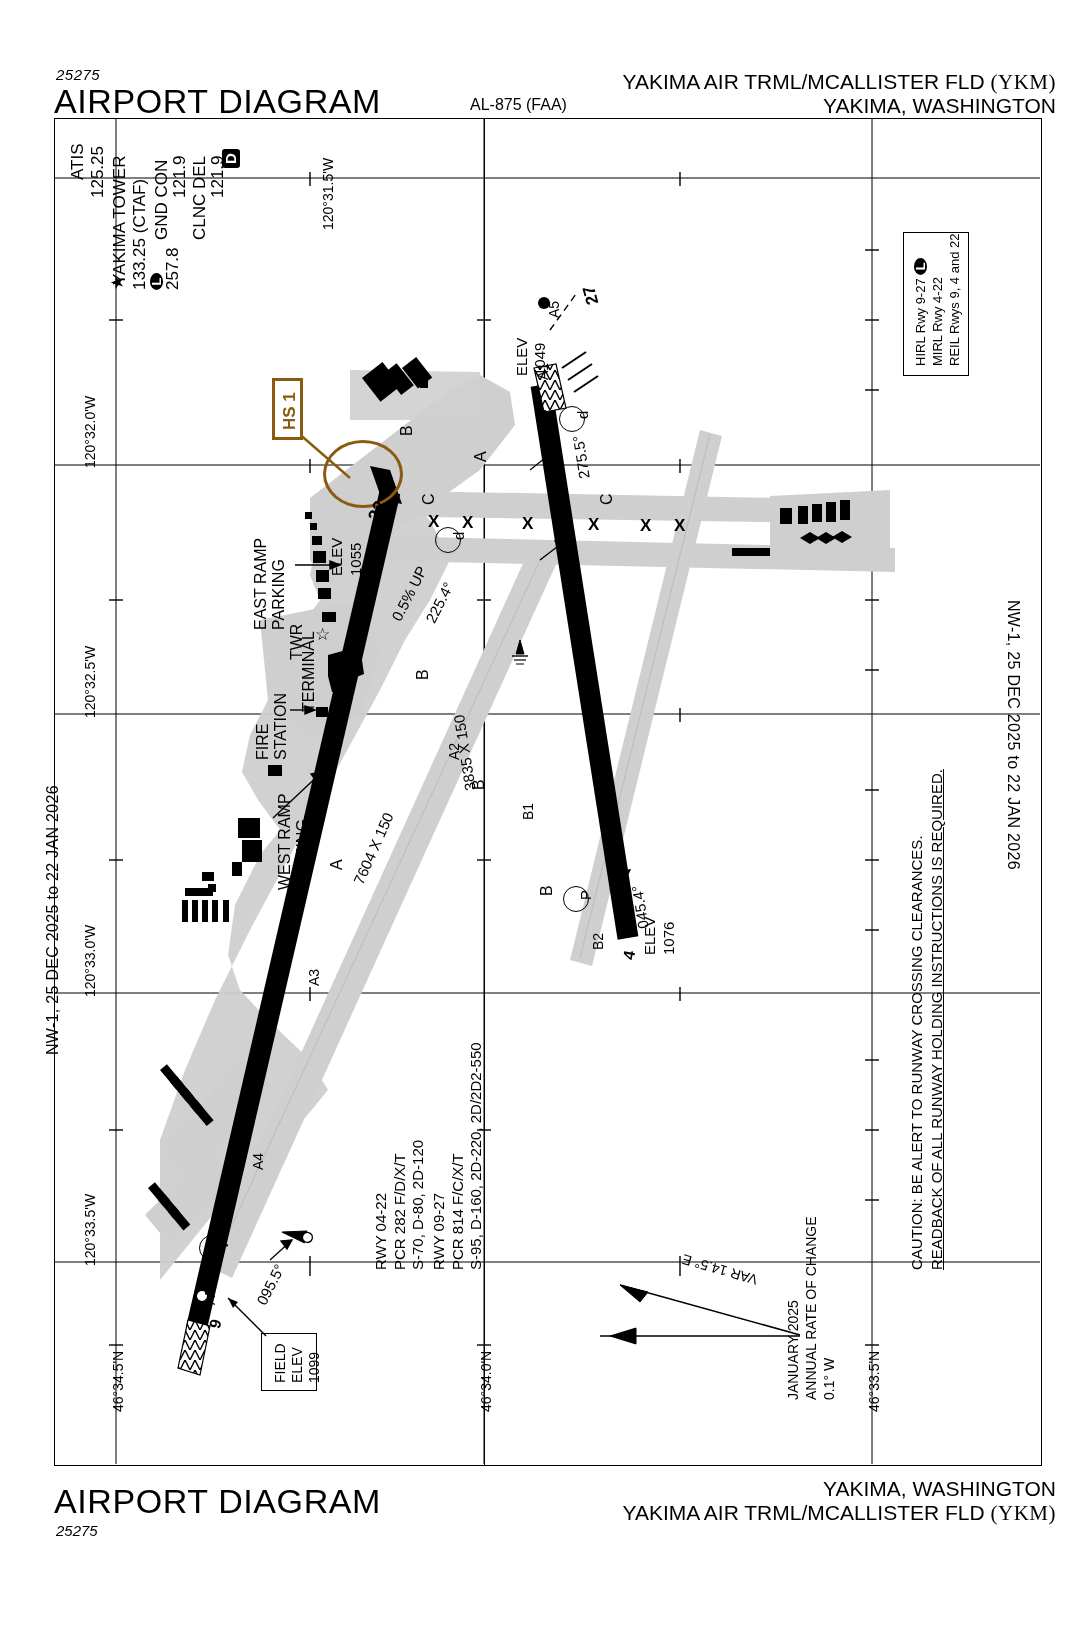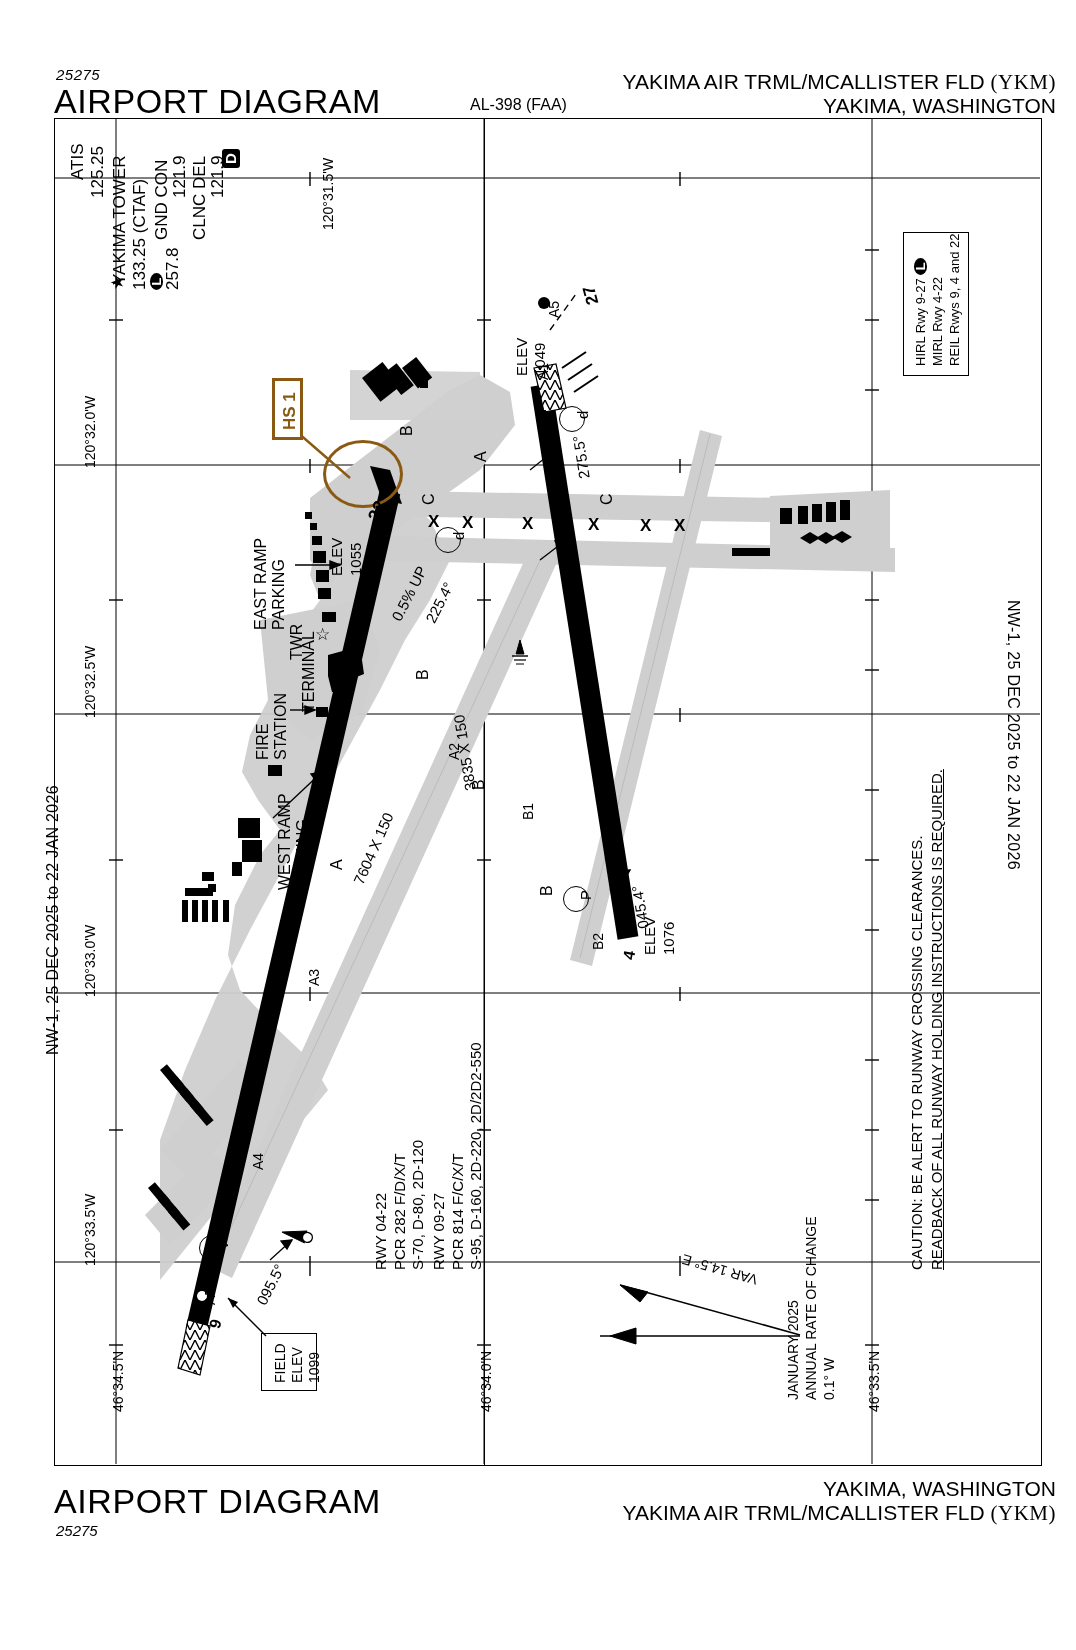--- a/index.html
+++ b/index.html
@@ -68,21 +68,21 @@
   .circ{position:absolute;border:1.6px solid #000;border-radius:50%;
         display:flex;align-items:center;justify-content:center;font-size:15px;}
 </style>
 </head>
 <body>
 
 <div class="pg">
 
   <div class="hdr-id">25275</div>
   <div class="hdr-title">AIRPORT DIAGRAM</div>
-  <div class="hdr-al">AL-398 (FAA)</div>
+  <div class="hdr-al">AL-875 (FAA)</div>
   <div class="hdr-apt">
      <span>YAKIMA AIR TRML/MCALLISTER FLD</span>
      <span class="ykm">(YKM)</span>
   </div>
   <div class="hdr-city">YAKIMA, WASHINGTON</div>
 
   <div class="ftr-title">AIRPORT DIAGRAM</div>
   <div class="ftr-id">25275</div>
   <div class="ftr-city">YAKIMA, WASHINGTON</div>
   <div class="ftr-apt">

